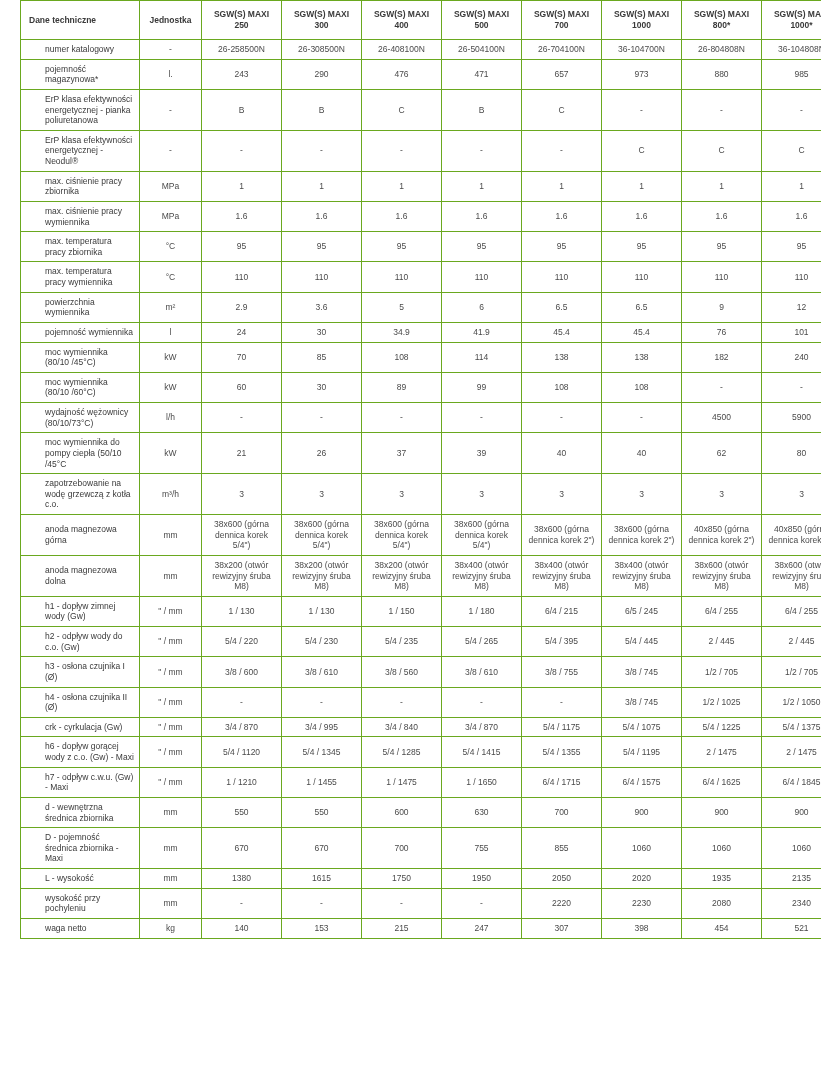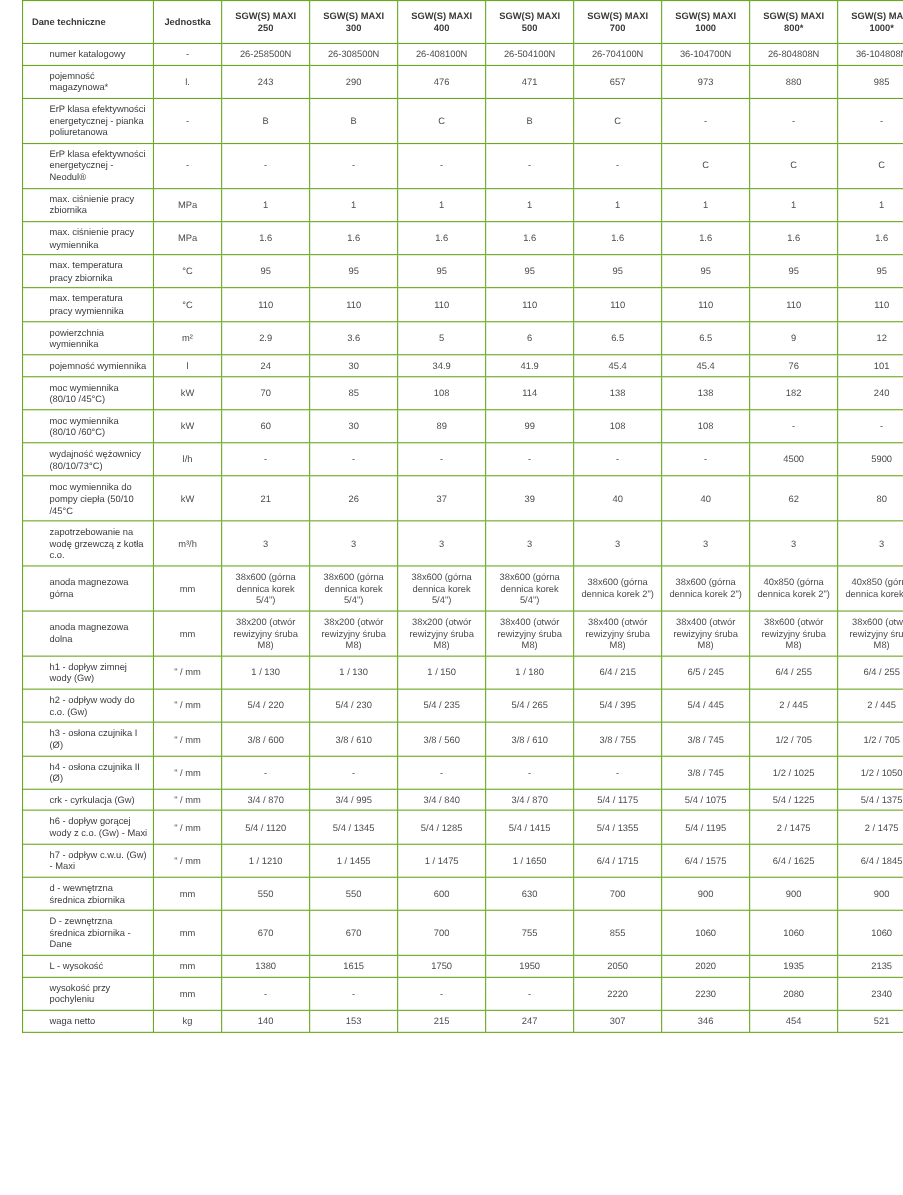--- a/index.html
+++ b/index.html
@@ -407,21 +407,21 @@
         <td>550</td>
         <td>550</td>
         <td>600</td>
         <td>630</td>
         <td>700</td>
         <td>900</td>
         <td>900</td>
         <td>900</td>
       </tr>
       <tr>
-        <td class="rowlabel">D - zewnętrzna średnica zbiornika - Dane</td>
+        <td class="rowlabel">D - pojemność średnica zbiornika - Maxi</td>
         <td>mm</td>
         <td>670</td>
         <td>670</td>
         <td>700</td>
         <td>755</td>
         <td>855</td>
         <td>1060</td>
         <td>1060</td>
         <td>1060</td>
       </tr>
@@ -450,18 +450,18 @@
         <td>2340</td>
       </tr>
       <tr>
         <td class="rowlabel">waga netto</td>
         <td>kg</td>
         <td>140</td>
         <td>153</td>
         <td>215</td>
         <td>247</td>
         <td>307</td>
-        <td>346</td>
+        <td>398</td>
         <td>454</td>
         <td>521</td>
       </tr>
     </tbody>
 </table>
 
 </body></html>

